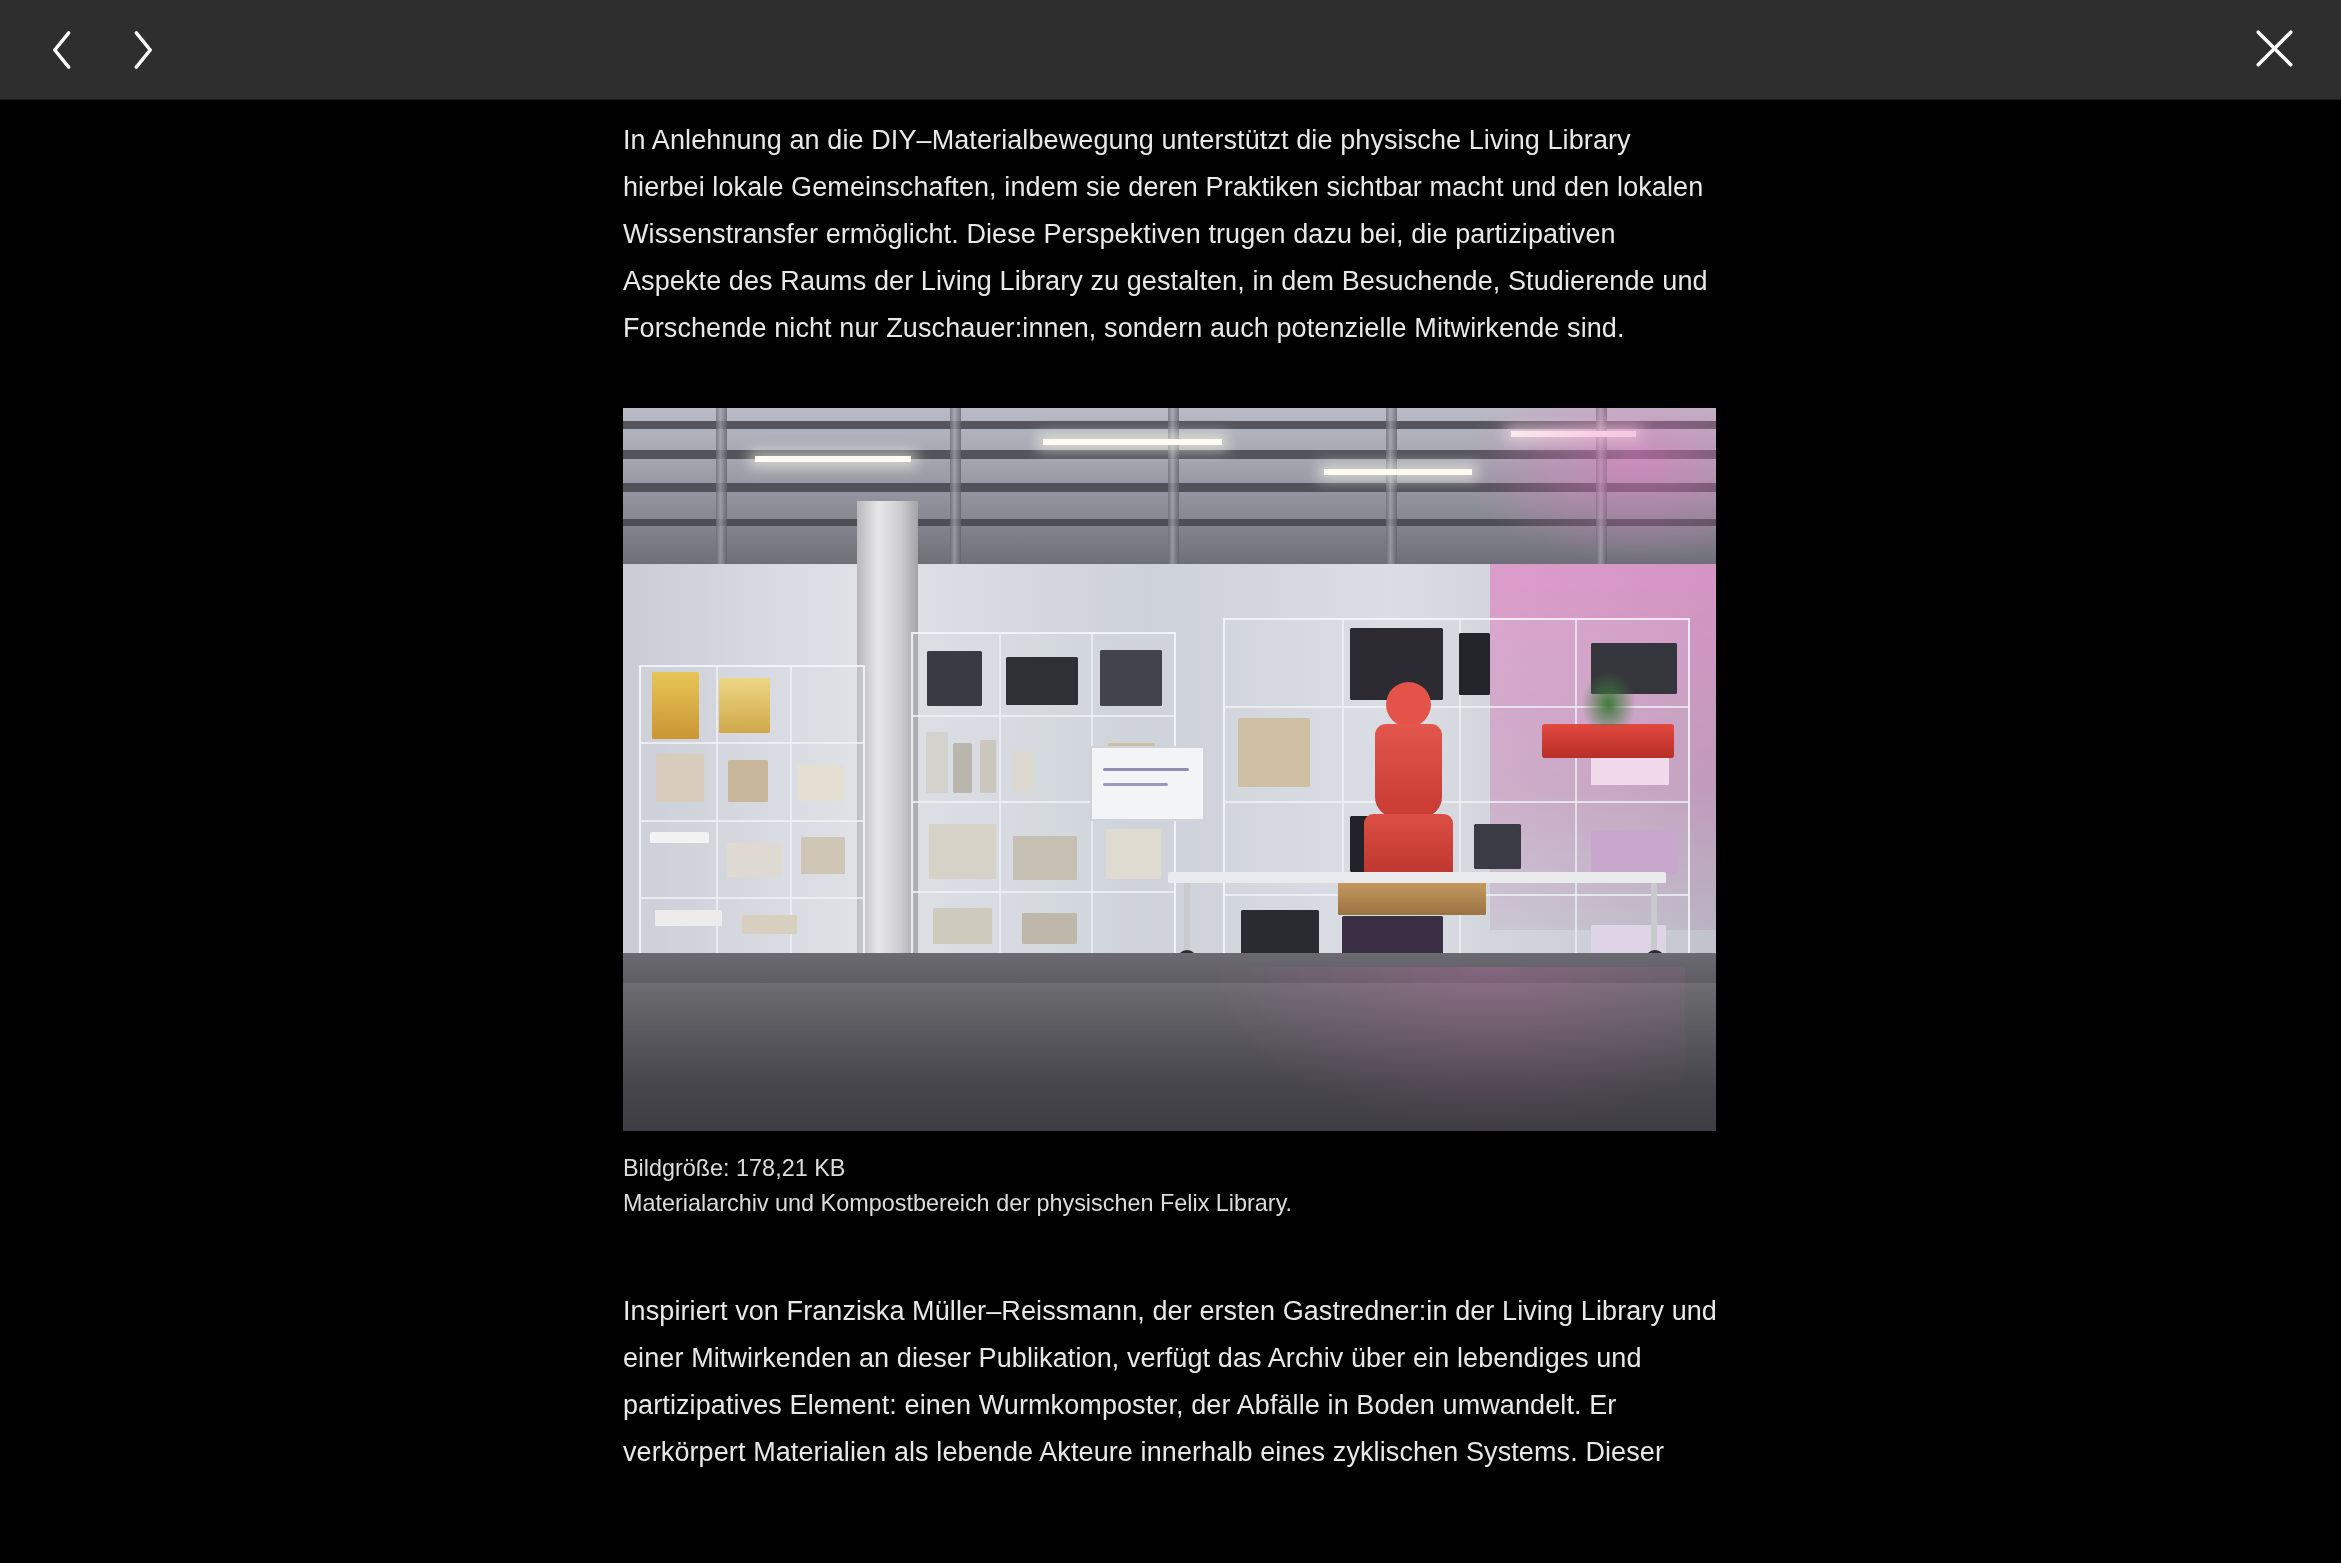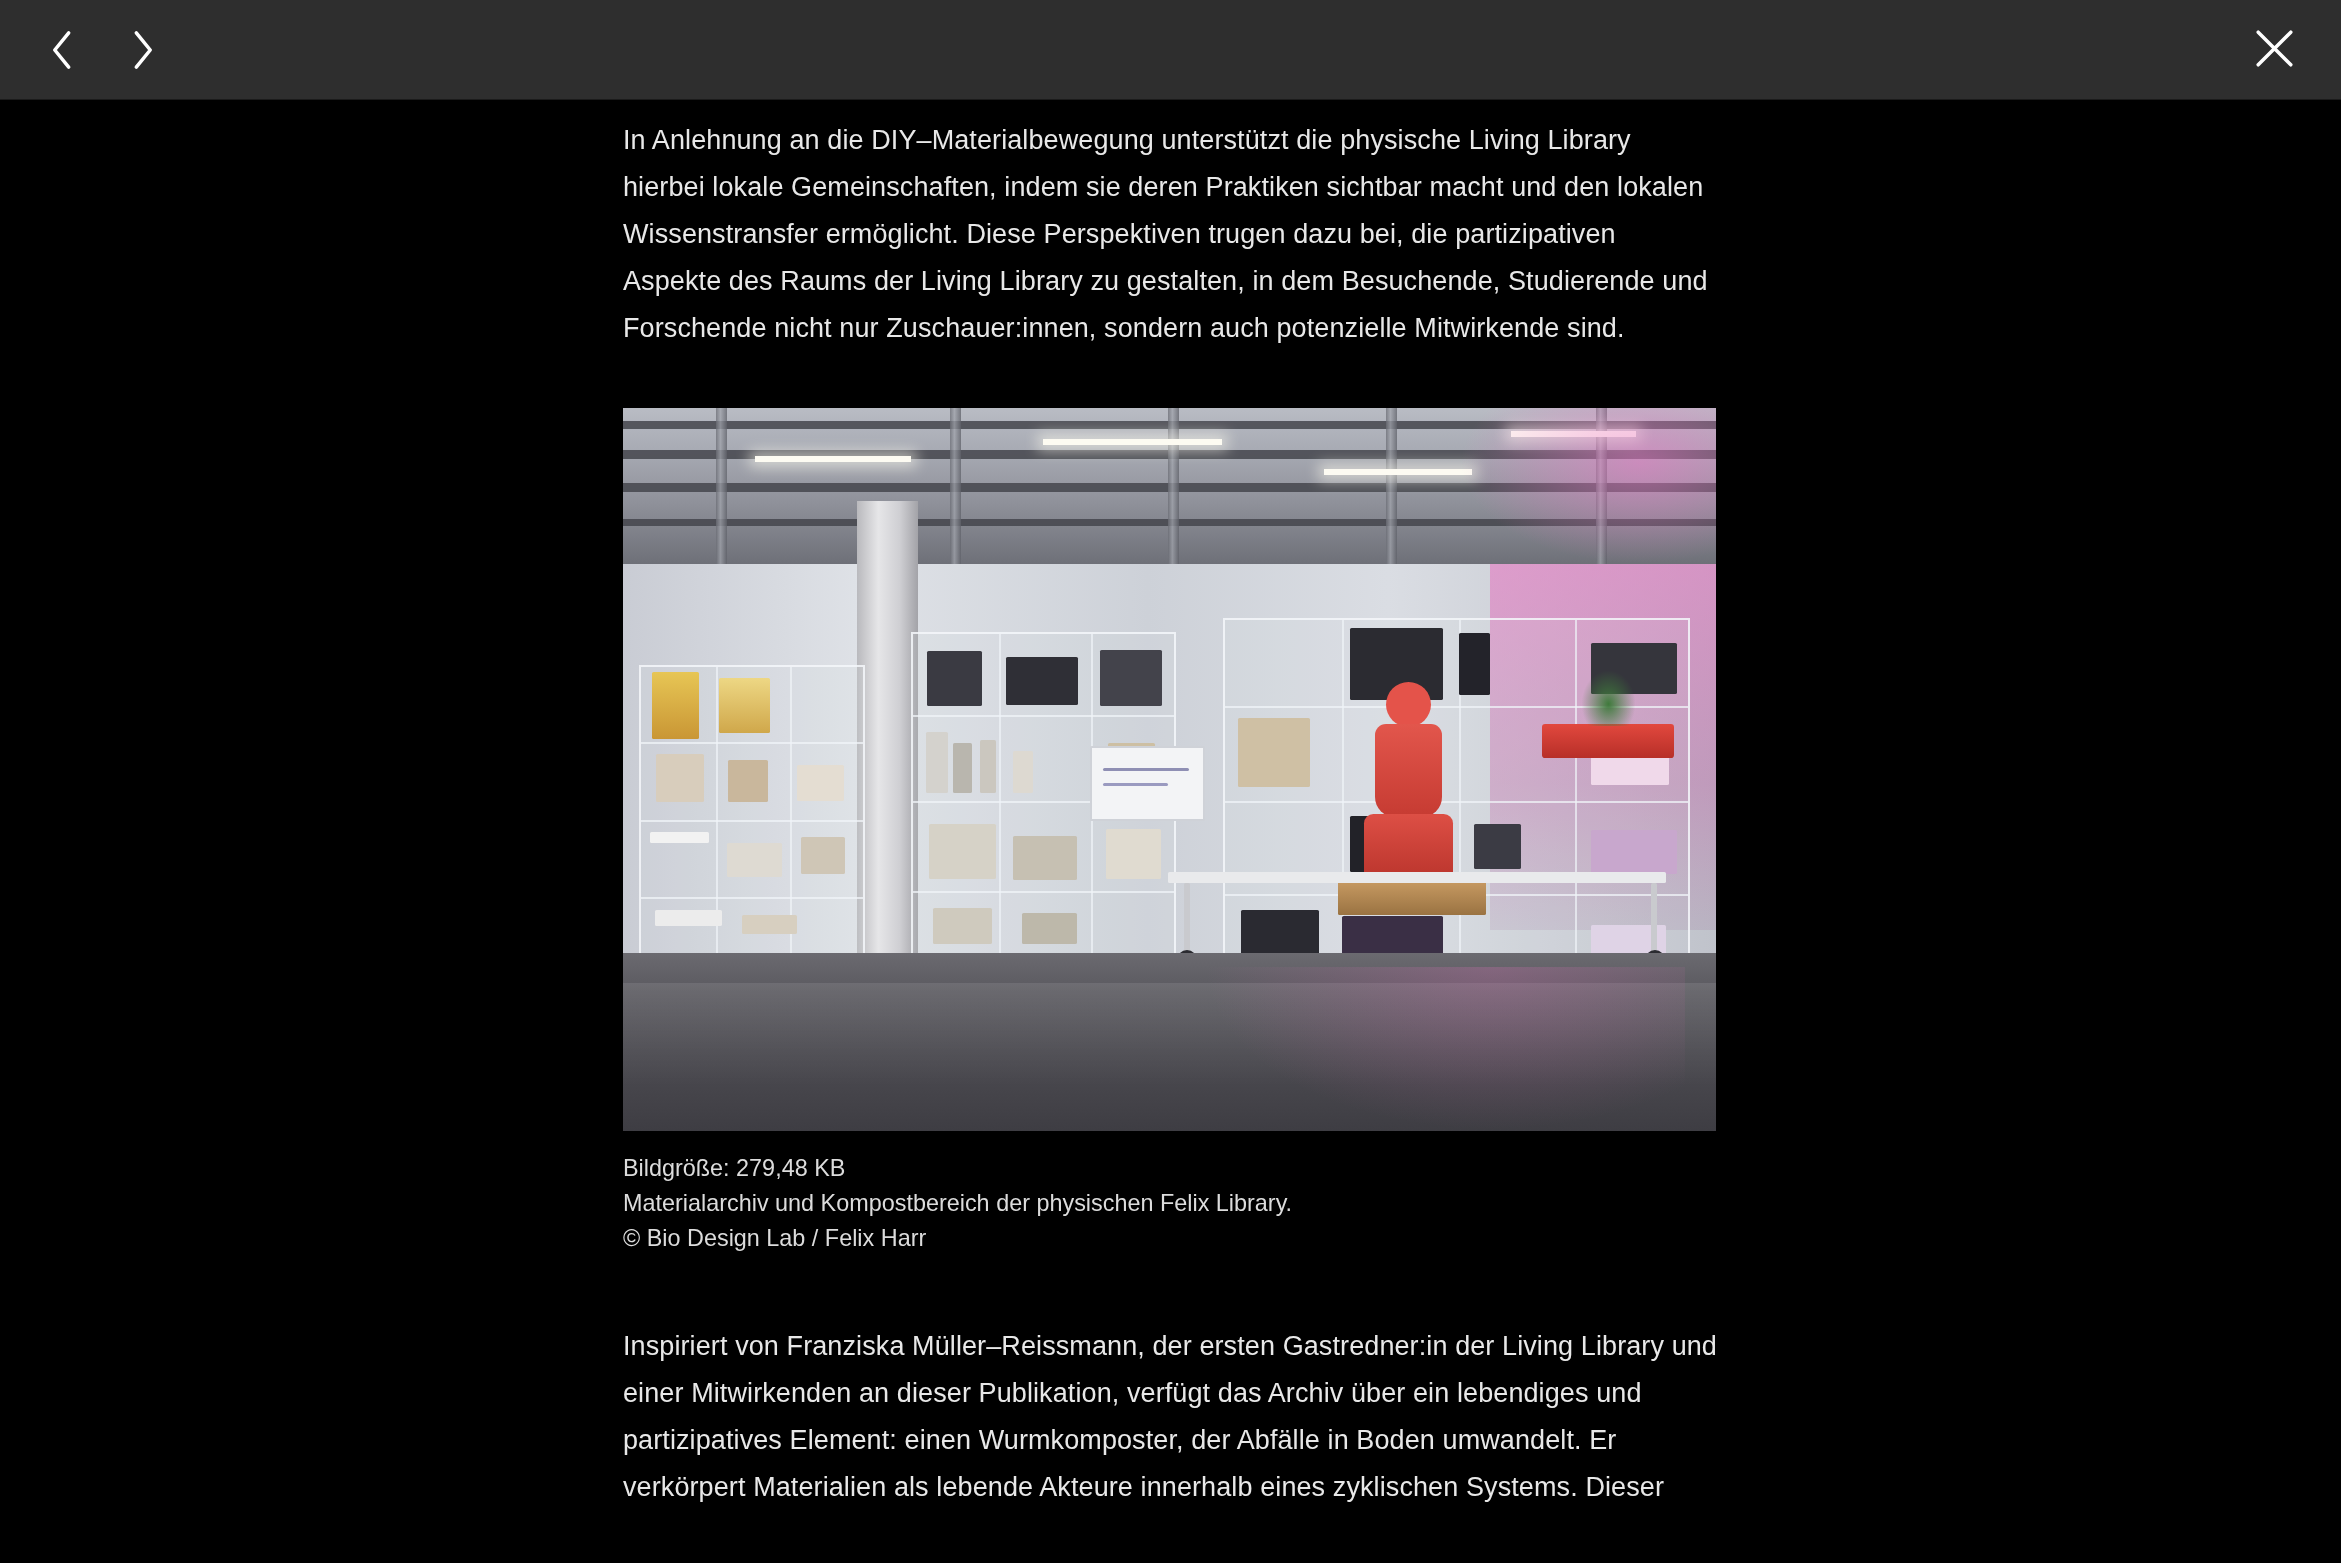--- a/index.html
+++ b/index.html
@@ -312,23 +312,22 @@
           <div class="obj" style="left:554px; top:542px; width:20px; height:20px; background:#2b2b31; border-radius:50%;"></div>
           <div class="obj" style="left:1022px; top:542px; width:20px; height:20px; background:#2b2b31; border-radius:50%;"></div>
           <div class="obj" style="left:701px; top:545px; width:18.7px; height:18.7px; background:#2b2b31; border-radius:50%;"></div>
 
           <div class="ph-floor">
             <div class="reflect"></div>
             <div class="pinkreflect"></div>
           </div>
         </div>
 
-        <div class="caption">Bildgröße: 279,48 KB</div>
+        <div class="caption">Bildgröße: 178,21 KB</div>
         <div class="caption" style="margin-top:0">Materialarchiv und Kompostbereich der physischen Felix Library.</div>
-        <div class="caption" style="margin-top:0">© Bio Design Lab / Felix Harr</div>
       </div>
 
       <p class="para second">Inspiriert von Franziska Müller–Reissmann, der ersten Gastredner:in der Living Library und einer Mitwirkenden an dieser Publikation, verfügt das Archiv über ein lebendiges und partizipatives Element: einen Wurmkomposter, der Abfälle in Boden umwandelt. Er verkörpert Materialien als lebende Akteure innerhalb eines zyklischen Systems. Dieser</p>
     </div>
 
     <div class="edge-fade"></div>
   </div>
 </div>
 
 

